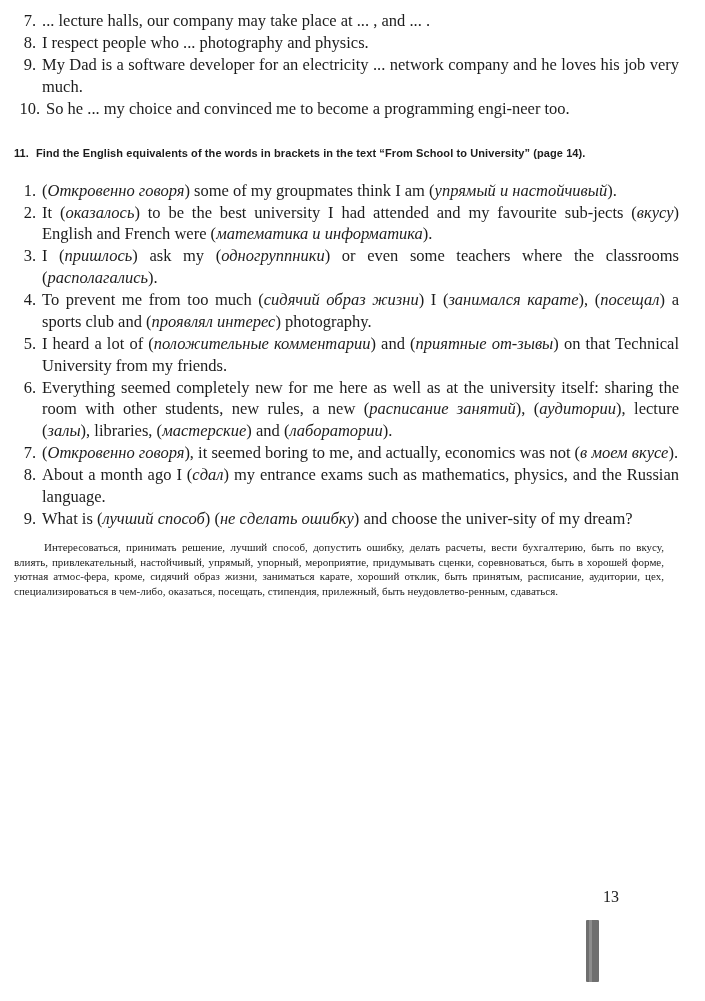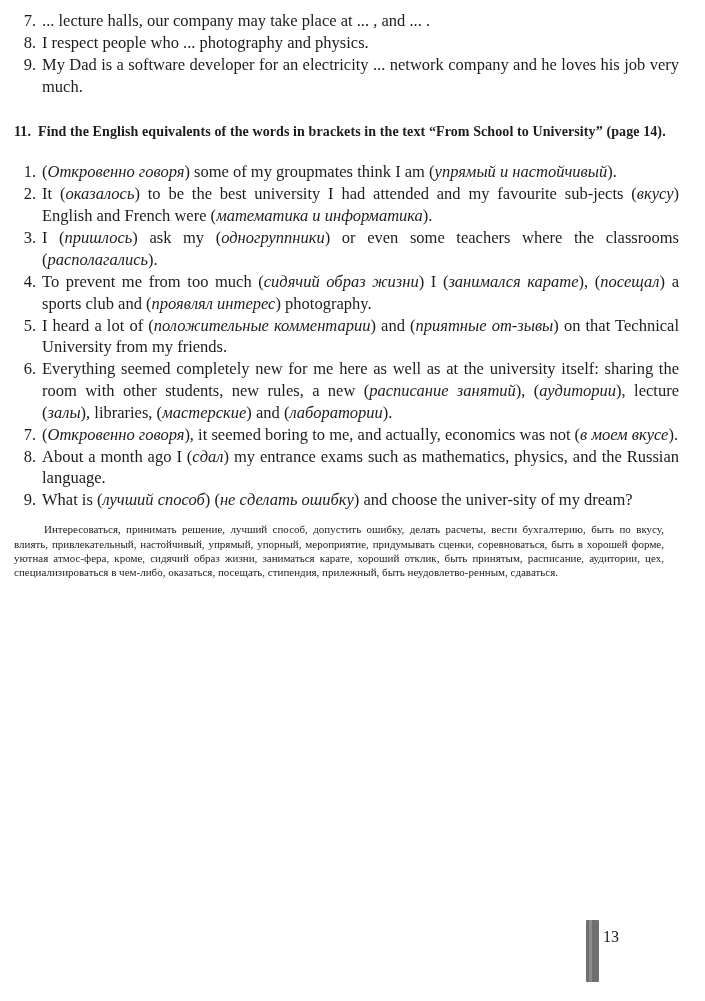--- a/index.html
+++ b/index.html
@@ -52,23 +52,23 @@
   .num-w-lg { width: 26px; }
   .ex-text {
     flex: 1 1 auto;
     text-align: justify;
     text-justify: inter-word;
   }
   .ex-text i { font-style: italic; }
 
   
   .heading {
-    font-family: Liberation Serif, serif;
+    font-family: Liberation Sans, sans-serif;
     font-weight: bold;
-    font-size: 14px;
+    font-size: 11px;
     line-height: 1.28;
     letter-spacing: 0.1px;
     text-align: justify;
   }
   .heading .hnum { margin-right: 7px; }
   .h-task11 {
     margin: 26px 0 0 0;
     padding-left: 14px;
     text-indent: -14px;
     width: 651px;
@@ -89,21 +89,20 @@
     text-indent: 30px;
     width: 650px;
   }
 
   .page-number {
     position: absolute;
     right: 86px;
     top: 888px;
     font-size: 16px;
     font-family: "Liberation Serif", serif;
-    margin-top: 40px;
   }
 
   .spine {
     position: absolute;
     left: 586px;
     top: 920px;
     width: 13px;
     height: 62px;
     background: #6f6f6f;
     border-radius: 1px;
@@ -129,20 +128,24 @@
         <span class="ex-num num-w-sm">7.</span>
         <span class="ex-text">... lecture halls, our company may take place at ... , and ... .</span>
       </li>
       <li class="ex-item">
         <span class="ex-num num-w-sm">8.</span>
         <span class="ex-text">I respect people who ... photography and physics.</span>
       </li>
       <li class="ex-item">
         <span class="ex-num num-w-sm">9.</span>
         <span class="ex-text">My Dad is a software developer for an electricity ... network company and he loves his job very much.</span>
+      </li>
+      <li class="ex-item">
+        <span class="ex-num num-w-lg">10.</span>
+        <span class="ex-text">So he ... my choice and convinced me to become a programming engi-neer too.</span>
       </li>
     </ul>
 
     <div class="heading h-task11">
       <span class="hnum">11.</span><span>Find the English equivalents of the words in brackets in the text “From School to University” (page 14).</span>
     </div>
 
     <ul class="ex-list block-11">
       <li class="ex-item">
         <span class="ex-num num-w-sm">1.</span>

